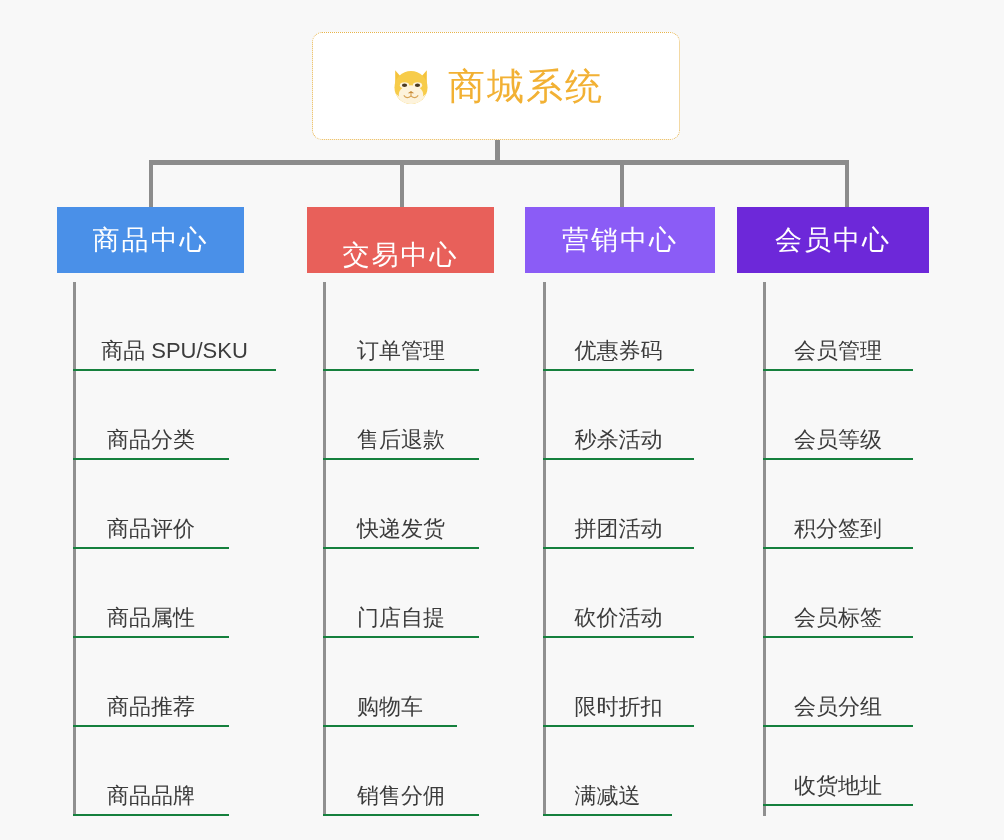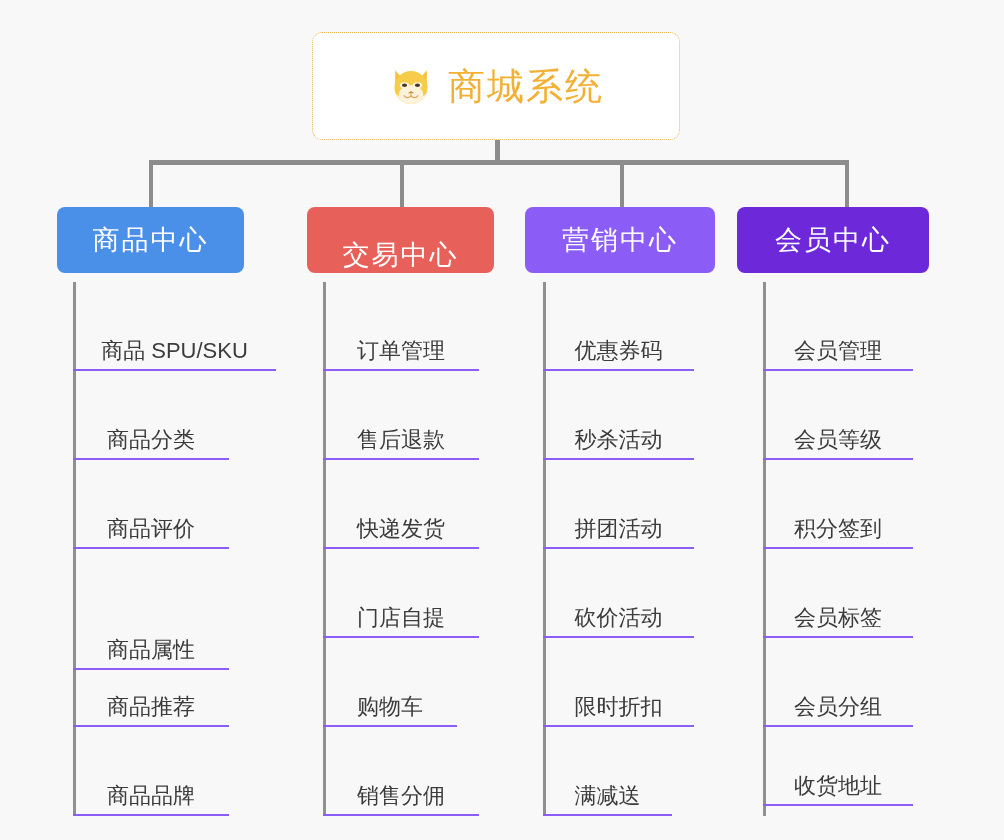--- a/index.html
+++ b/index.html
@@ -56,21 +56,21 @@
     background: #8c8c8c;
   }
   .conn-v { width: 4px; }
   .conn-h { height: 4px; }
 
   
   .cat-box {
     position: absolute;
     height: 66px;
     box-sizing: border-box;
-    border-radius: 8px;
+    border-radius: 0;
     display: flex;
     align-items: center;
     justify-content: center;
     color: #ffffff;
     font-size: 27px;
     letter-spacing: 2px;
     white-space: nowrap;
   }
 
   
@@ -83,21 +83,21 @@
     left: 0;
     top: 0;
     width: 3px;
     background: #909090;
   }
   .leaf {
     position: absolute;
     left: 0;
     height: 89px;
     box-sizing: border-box;
-    border-bottom: 2px solid #8b5cf6;
+    border-bottom: 2px solid #15803d;
     display: flex;
     align-items: flex-end;
     justify-content: center;
     padding: 0 14px 6px 14px;
   }
   .leaf-label {
     font-size: 22px;
     color: #3c3c3c;
     line-height: 1.1;
     white-space: nowrap;
@@ -151,21 +151,21 @@
     <div class="branch-spine" style="height:534px;"></div>
     <div class="leaf" style="top:0px;   width:203px;">
         <span class="leaf-label">商品 SPU/SKU</span>
       </div>
     <div class="leaf" style="top:89px;  width:156px;">
         <span class="leaf-label">商品分类</span>
       </div>
     <div class="leaf" style="top:178px; width:156px;">
         <span class="leaf-label">商品评价</span>
       </div>
-    <div class="leaf" style="top:267px; width:156px;margin-top:32px;">
+    <div class="leaf" style="top:267px; width:156px;">
         <span class="leaf-label">商品属性</span>
       </div>
     <div class="leaf" style="top:356px; width:156px;text-align:center;">
         <span class="leaf-label">商品推荐</span>
       </div>
     <div class="leaf" style="top:445px; width:156px;">
         <span class="leaf-label">商品品牌</span>
       </div>
   </div>
 

